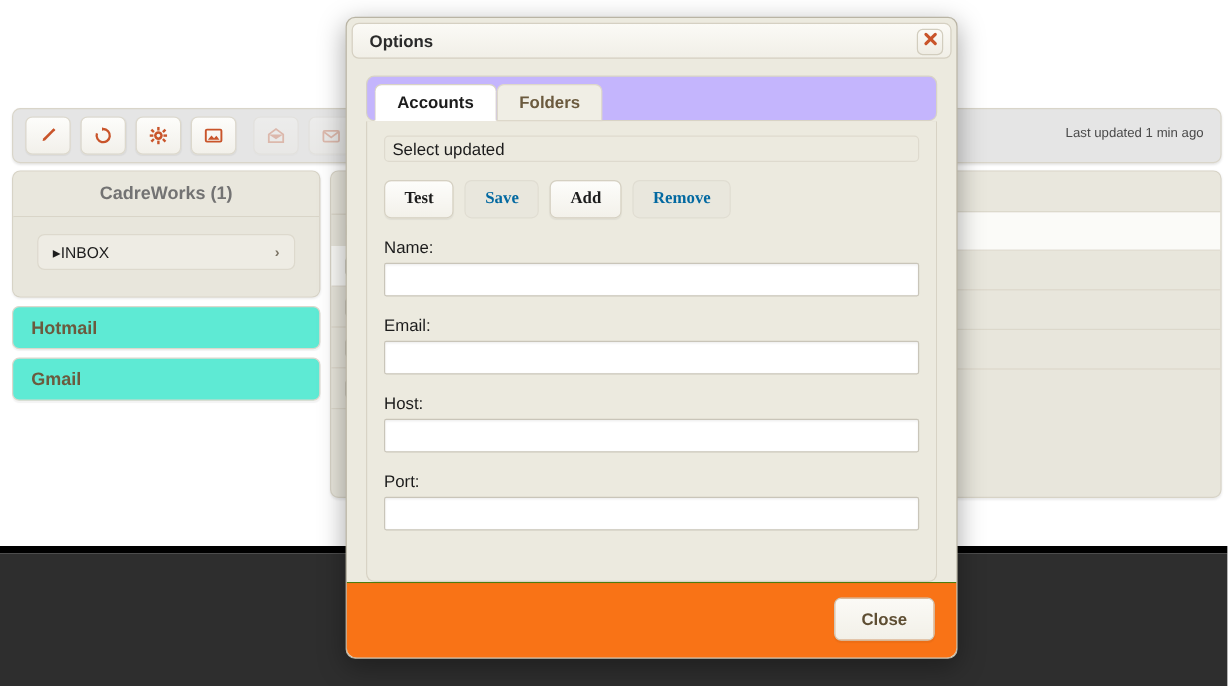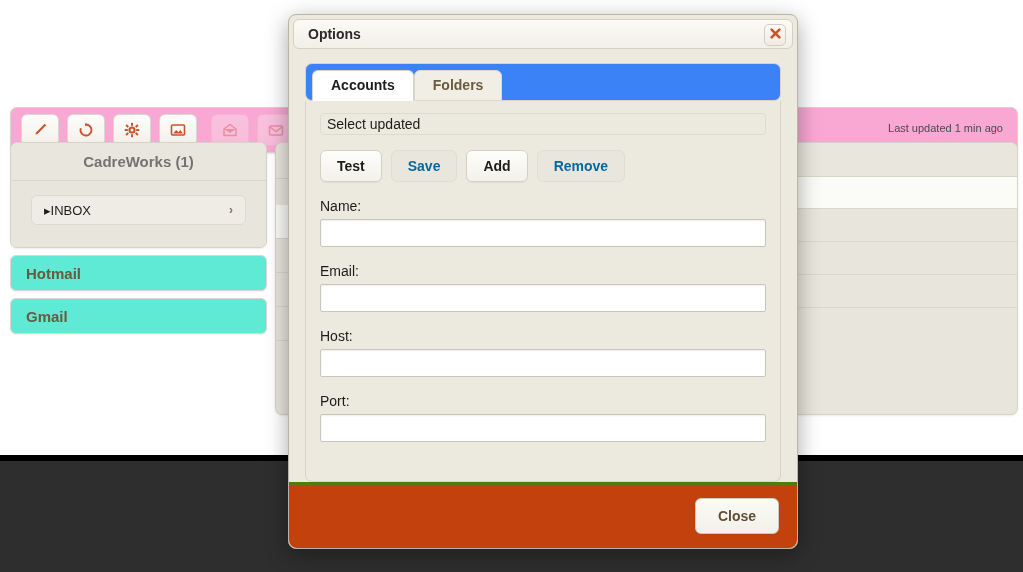--- a/index.html
+++ b/index.html
@@ -15,22 +15,22 @@
 
   
   .page-white { position:absolute; left:0; top:0; width:1023px; height:455px; background:#ffffff; }
   .page-blackline { position:absolute; left:0; top:455px; width:1023px; height:6px; background:#000000; }
   .page-dark { position:absolute; left:0; top:461px; width:1023px; height:111px; background:#2e2e2e; }
 
   
   .app { position:absolute; left:10px; top:90px; width:1008px; height:325px; }
 
   .toolbar {
-    position:absolute; left:0; top:17px; width:1008px; height:46px;
-    background:#f9a8d4;
+    position:absolute; left:0; top:0; width:1008px; height:46px;
+    background:#e5e5e5;
     border:1px solid #d9d5c9;
     border-radius:7px;
     box-shadow:0 1px 2px rgba(0,0,0,.10);
   }
   .tb-group { position:absolute; top:6px; display:flex; gap:8px; }
   .tb-btn {
     width:38px; height:32px;
     background:linear-gradient(#fdfdfb,#f2f0ea);
     border:1px solid #dcd8cc;
     border-radius:6px;
@@ -157,21 +157,21 @@
     width:22px; height:22px;
     background:linear-gradient(#fbfaf6,#efece3);
     border:1px solid #d2cdbe;
     border-radius:5px;
     display:flex; align-items:center; justify-content:center;
   }
 
   .dlg-content { flex:1; padding:14px 16px 0 16px; display:flex; flex-direction:column; min-height:0; }
 
   .tabs-wrap {
-    background:#3b82f6;
+    background:#c4b5fd;
     border:1px solid #d8d3c5;
     border-radius:7px 7px 7px 7px;
     padding:6px 6px 0 6px;
     display:flex; align-items:flex-end; gap:0;
     height:38px;
   }
   .tab {
     padding:6px 18px 7px 18px;
     font-size:14px;
     border:1px solid transparent;
@@ -200,21 +200,21 @@
     height:22px;
     border:1px solid #dedac e;
     border:1px solid #dedace;
     border-radius:4px;
     background:#eceadf;
     display:flex; align-items:center;
     padding:0 6px;
     font-size:14px; color:#1c1c1c;
   }
 
-  .btn-row { display:flex; gap:9px; margin-top:15px; }
+  .btn-row { display:flex; gap:9px; margin-top:15px;font-family:Liberation Serif, serif; }
   .btn {
     min-width:58px;
     padding:7px 16px;
     font-size:14px; font-weight:bold;
     background:linear-gradient(#fdfdfb,#f3f1ea);
     border:1px solid #d5d0c2;
     border-radius:6px;
     color:#1c1c1c;
     box-shadow:0 1px 1px rgba(0,0,0,.05);
     text-align:center;
@@ -233,24 +233,24 @@
     border:1px solid #c9c5b9;
     border-radius:2px;
     box-shadow:inset 0 1px 2px rgba(0,0,0,.07);
     font-size:14px; color:#1c1c1c;
     padding:0 6px;
     outline:none;
     font-family:"Liberation Sans", sans-serif;
   }
 
   .dlg-footer {
-    border-top:4px solid #4d7c0f;
+    border-top:1px solid #4d7c0f;
     padding:12px 18px 14px 18px;
     display:flex; justify-content:flex-end;
-    background:#c2410c;
+    background:#f97316;
     border-radius:0 0 8px 8px;
     align-items:flex-end;
   }
   .btn-close {
     padding:9px 22px;
     font-size:14px;
     background:linear-gradient(#fbfaf6,#f2f0e8);
     border:1px solid #cfcabc;
     border-radius:6px;
     color:#5e4e33; font-weight:bold;

